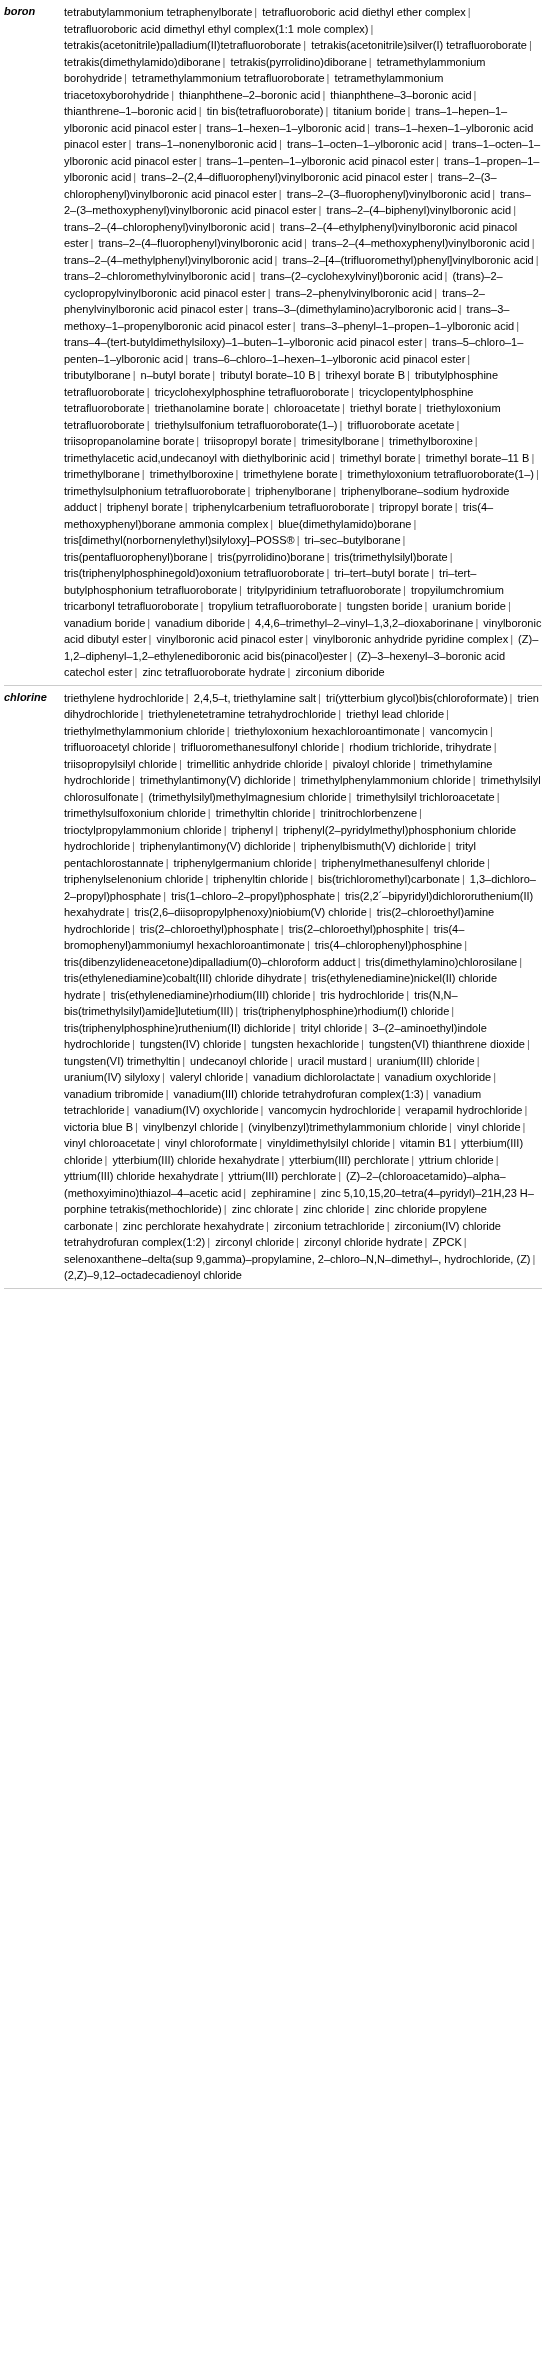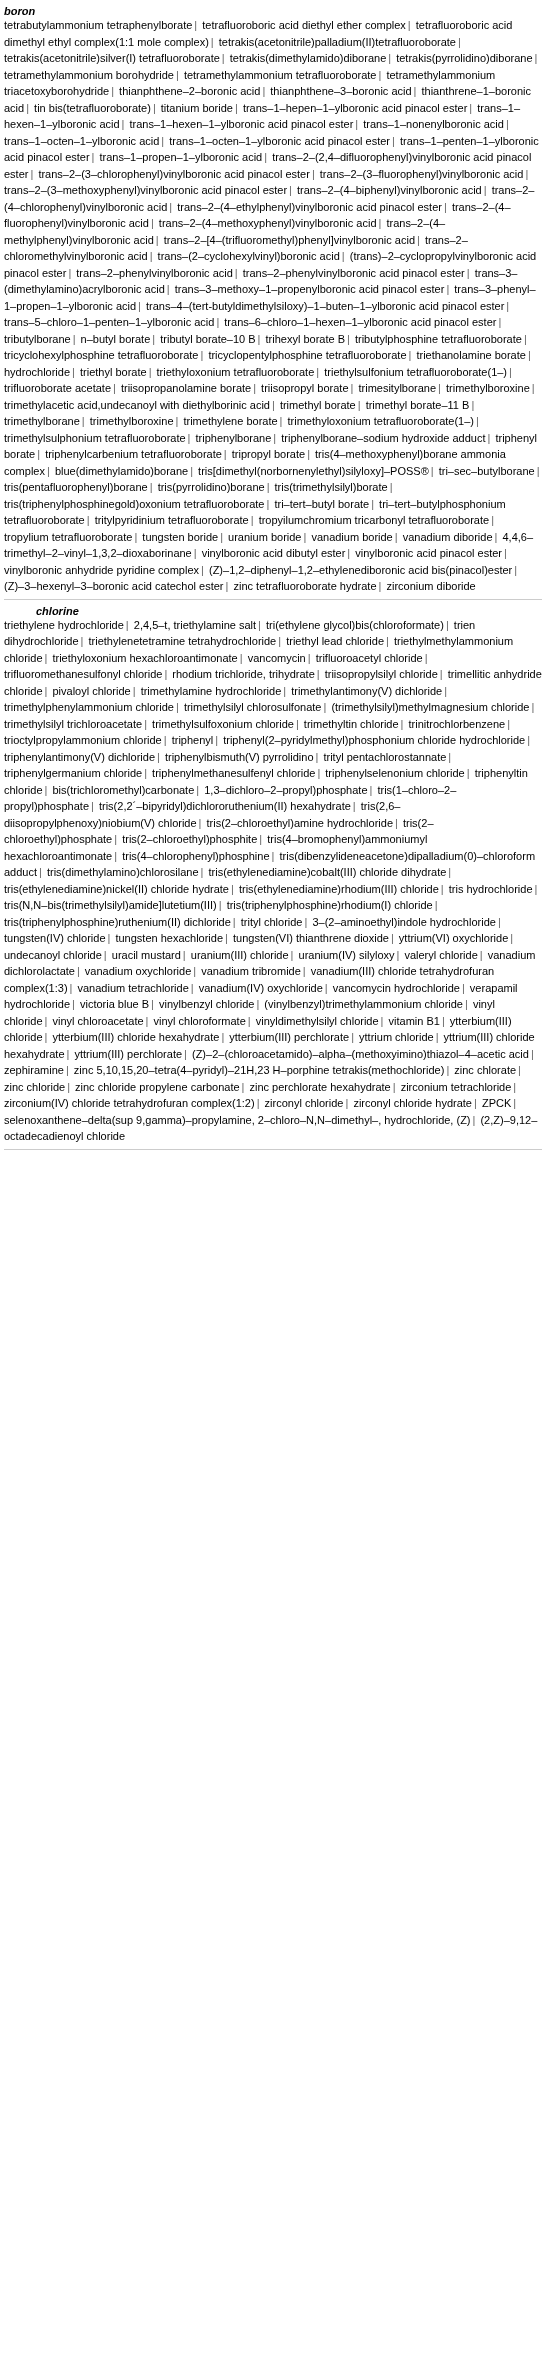--- a/index.html
+++ b/index.html
@@ -13,21 +13,21 @@
       background: #fff;
       color: #000;
       width: 546px;
     }
     .page-container {
       width: 546px;
       padding: 4px;
     }
     .section {
       display: flex;
-      flex-direction: column;
+      flex-direction: row;
       margin-bottom: 4px;
       border-bottom: 1px solid #ccc;
       padding-bottom: 4px;
     }
     .section-label {
       width: 60px;
       min-width: 60px;
       font-weight: bold;
       font-size: 11px;
       vertical-align: top;
@@ -101,21 +101,21 @@
       <span>trans–5–chloro–1–penten–1–ylboronic acid</span><span class="separator">|</span>
       <span>trans–6–chloro–1–hexen–1–ylboronic acid pinacol ester</span><span class="separator">|</span>
       <span>tributylborane</span><span class="separator">|</span>
       <span>n–butyl borate</span><span class="separator">|</span>
       <span>tributyl borate–10 B</span><span class="separator">|</span>
       <span>trihexyl borate B</span><span class="separator">|</span>
       <span>tributylphosphine tetrafluoroborate</span><span class="separator">|</span>
       <span>tricyclohexylphosphine tetrafluoroborate</span><span class="separator">|</span>
       <span>tricyclopentylphosphine tetrafluoroborate</span><span class="separator">|</span>
       <span>triethanolamine borate</span><span class="separator">|</span>
-      <span>hydrochloride</span><span class="separator">|</span>
+      <span>chloroacetate</span><span class="separator">|</span>
       <span>triethyl borate</span><span class="separator">|</span>
       <span>triethyloxonium tetrafluoroborate</span><span class="separator">|</span>
       <span>triethylsulfonium tetrafluoroborate(1–)</span><span class="separator">|</span>
       <span>trifluoroborate acetate</span><span class="separator">|</span>
       <span>triisopropanolamine borate</span><span class="separator">|</span>
       <span>triisopropyl borate</span><span class="separator">|</span>
       <span>trimesitylborane</span><span class="separator">|</span>
       <span>trimethylboroxine</span><span class="separator">|</span>
       <span>trimethylacetic acid,undecanoyl with diethylborinic acid</span><span class="separator">|</span>
       <span>trimethyl borate</span><span class="separator">|</span>
@@ -152,25 +152,25 @@
       <span>vinylboronic acid pinacol ester</span><span class="separator">|</span>
       <span>vinylboronic anhydride pyridine complex</span><span class="separator">|</span>
       <span>(Z)–1,2–diphenyl–1,2–ethylenediboronic acid bis(pinacol)ester</span><span class="separator">|</span>
       <span>(Z)–3–hexenyl–3–boronic acid catechol ester</span><span class="separator">|</span>
       <span>zinc tetrafluoroborate hydrate</span><span class="separator">|</span>
       <span>zirconium diboride</span>
     </div>
   </div>
 
   <div class="section">
-    <div class="section-label" style="font-style: italic; font-weight: bold; margin-left: 32px;">chlorine</div>
+    <div class="section-label" style="font-style: italic; font-weight: bold;">chlorine</div>
     <div class="section-content">
       <span>triethylene hydrochloride</span><span class="separator">|</span>
       <span>2,4,5–t, triethylamine salt</span><span class="separator">|</span>
-      <span>tri(ethylene glycol)bis(chloroformate)</span><span class="separator">|</span>
+      <span>tri(ytterbium glycol)bis(chloroformate)</span><span class="separator">|</span>
       <span>trien dihydrochloride</span><span class="separator">|</span>
       <span>triethylenetetramine tetrahydrochloride</span><span class="separator">|</span>
       <span>triethyl lead chloride</span><span class="separator">|</span>
       <span>triethylmethylammonium chloride</span><span class="separator">|</span>
       <span>triethyloxonium hexachloroantimonate</span><span class="separator">|</span>
       <span>vancomycin</span><span class="separator">|</span>
       <span>trifluoroacetyl chloride</span><span class="separator">|</span>
       <span>trifluoromethanesulfonyl chloride</span><span class="separator">|</span>
       <span>rhodium trichloride, trihydrate</span><span class="separator">|</span>
       <span>triisopropylsilyl chloride</span><span class="separator">|</span>
@@ -182,21 +182,21 @@
       <span>trimethylsilyl chlorosulfonate</span><span class="separator">|</span>
       <span>(trimethylsilyl)methylmagnesium chloride</span><span class="separator">|</span>
       <span>trimethylsilyl trichloroacetate</span><span class="separator">|</span>
       <span>trimethylsulfoxonium chloride</span><span class="separator">|</span>
       <span>trimethyltin chloride</span><span class="separator">|</span>
       <span>trinitrochlorbenzene</span><span class="separator">|</span>
       <span>trioctylpropylammonium chloride</span><span class="separator">|</span>
       <span>triphenyl</span><span class="separator">|</span>
       <span>triphenyl(2–pyridylmethyl)phosphonium chloride hydrochloride</span><span class="separator">|</span>
       <span>triphenylantimony(V) dichloride</span><span class="separator">|</span>
-      <span>triphenylbismuth(V) pyrrolidino</span><span class="separator">|</span>
+      <span>triphenylbismuth(V) dichloride</span><span class="separator">|</span>
       <span>trityl pentachlorostannate</span><span class="separator">|</span>
       <span>triphenylgermanium chloride</span><span class="separator">|</span>
       <span>triphenylmethanesulfenyl chloride</span><span class="separator">|</span>
       <span>triphenylselenonium chloride</span><span class="separator">|</span>
       <span>triphenyltin chloride</span><span class="separator">|</span>
       <span>bis(trichloromethyl)carbonate</span><span class="separator">|</span>
       <span>1,3–dichloro–2–propyl)phosphate</span><span class="separator">|</span>
       <span>tris(1–chloro–2–propyl)phosphate</span><span class="separator">|</span>
       <span>tris(2,2´–bipyridyl)dichlororuthenium(II) hexahydrate</span><span class="separator">|</span>
       <span>tris(2,6–diisopropylphenoxy)niobium(V) chloride</span><span class="separator">|</span>
@@ -212,21 +212,21 @@
       <span>tris(ethylenediamine)rhodium(III) chloride</span><span class="separator">|</span>
       <span>tris hydrochloride</span><span class="separator">|</span>
       <span>tris(N,N–bis(trimethylsilyl)amide]lutetium(III)</span><span class="separator">|</span>
       <span>tris(triphenylphosphine)rhodium(I) chloride</span><span class="separator">|</span>
       <span>tris(triphenylphosphine)ruthenium(II) dichloride</span><span class="separator">|</span>
       <span>trityl chloride</span><span class="separator">|</span>
       <span>3–(2–aminoethyl)indole hydrochloride</span><span class="separator">|</span>
       <span>tungsten(IV) chloride</span><span class="separator">|</span>
       <span>tungsten hexachloride</span><span class="separator">|</span>
       <span>tungsten(VI) thianthrene dioxide</span><span class="separator">|</span>
-      <span>yttrium(VI) oxychloride</span><span class="separator">|</span>
+      <span>tungsten(VI) trimethyltin</span><span class="separator">|</span>
       <span>undecanoyl chloride</span><span class="separator">|</span>
       <span>uracil mustard</span><span class="separator">|</span>
       <span>uranium(III) chloride</span><span class="separator">|</span>
       <span>uranium(IV) silyloxy</span><span class="separator">|</span>
       <span>valeryl chloride</span><span class="separator">|</span>
       <span>vanadium dichlorolactate</span><span class="separator">|</span>
       <span>vanadium oxychloride</span><span class="separator">|</span>
       <span>vanadium tribromide</span><span class="separator">|</span>
       <span>vanadium(III) chloride tetrahydrofuran complex(1:3)</span><span class="separator">|</span>
       <span>vanadium tetrachloride</span><span class="separator">|</span>

